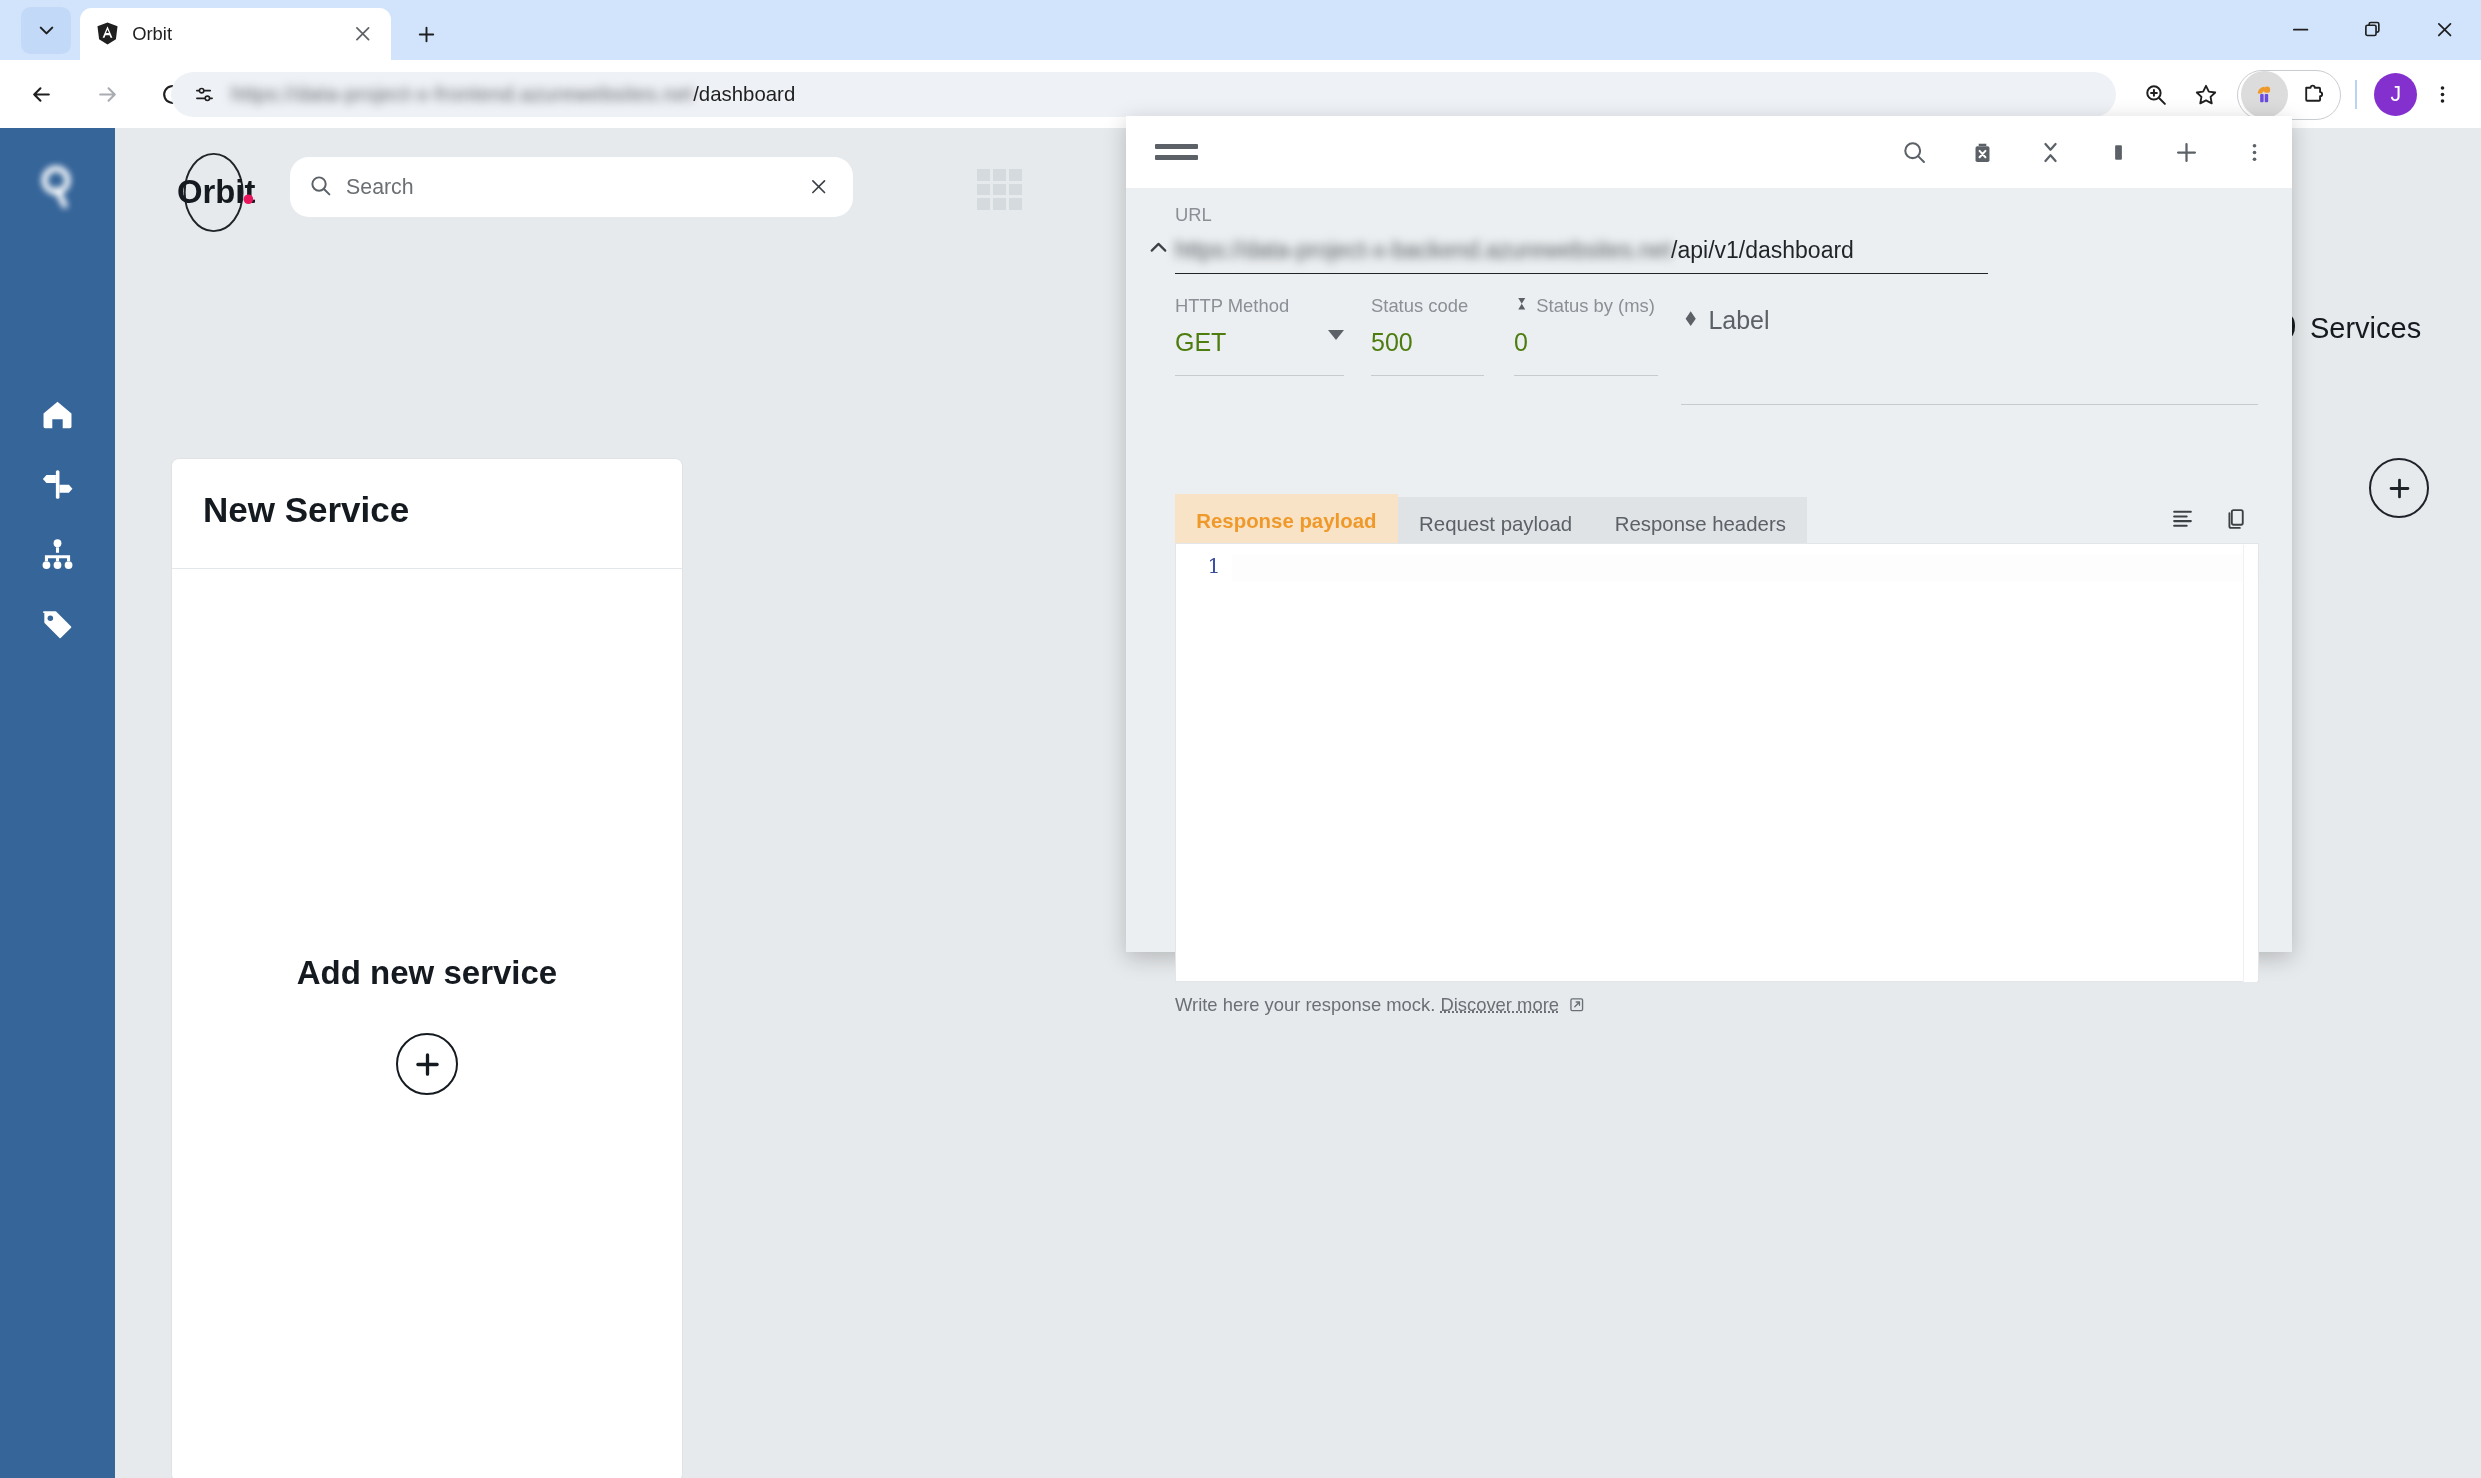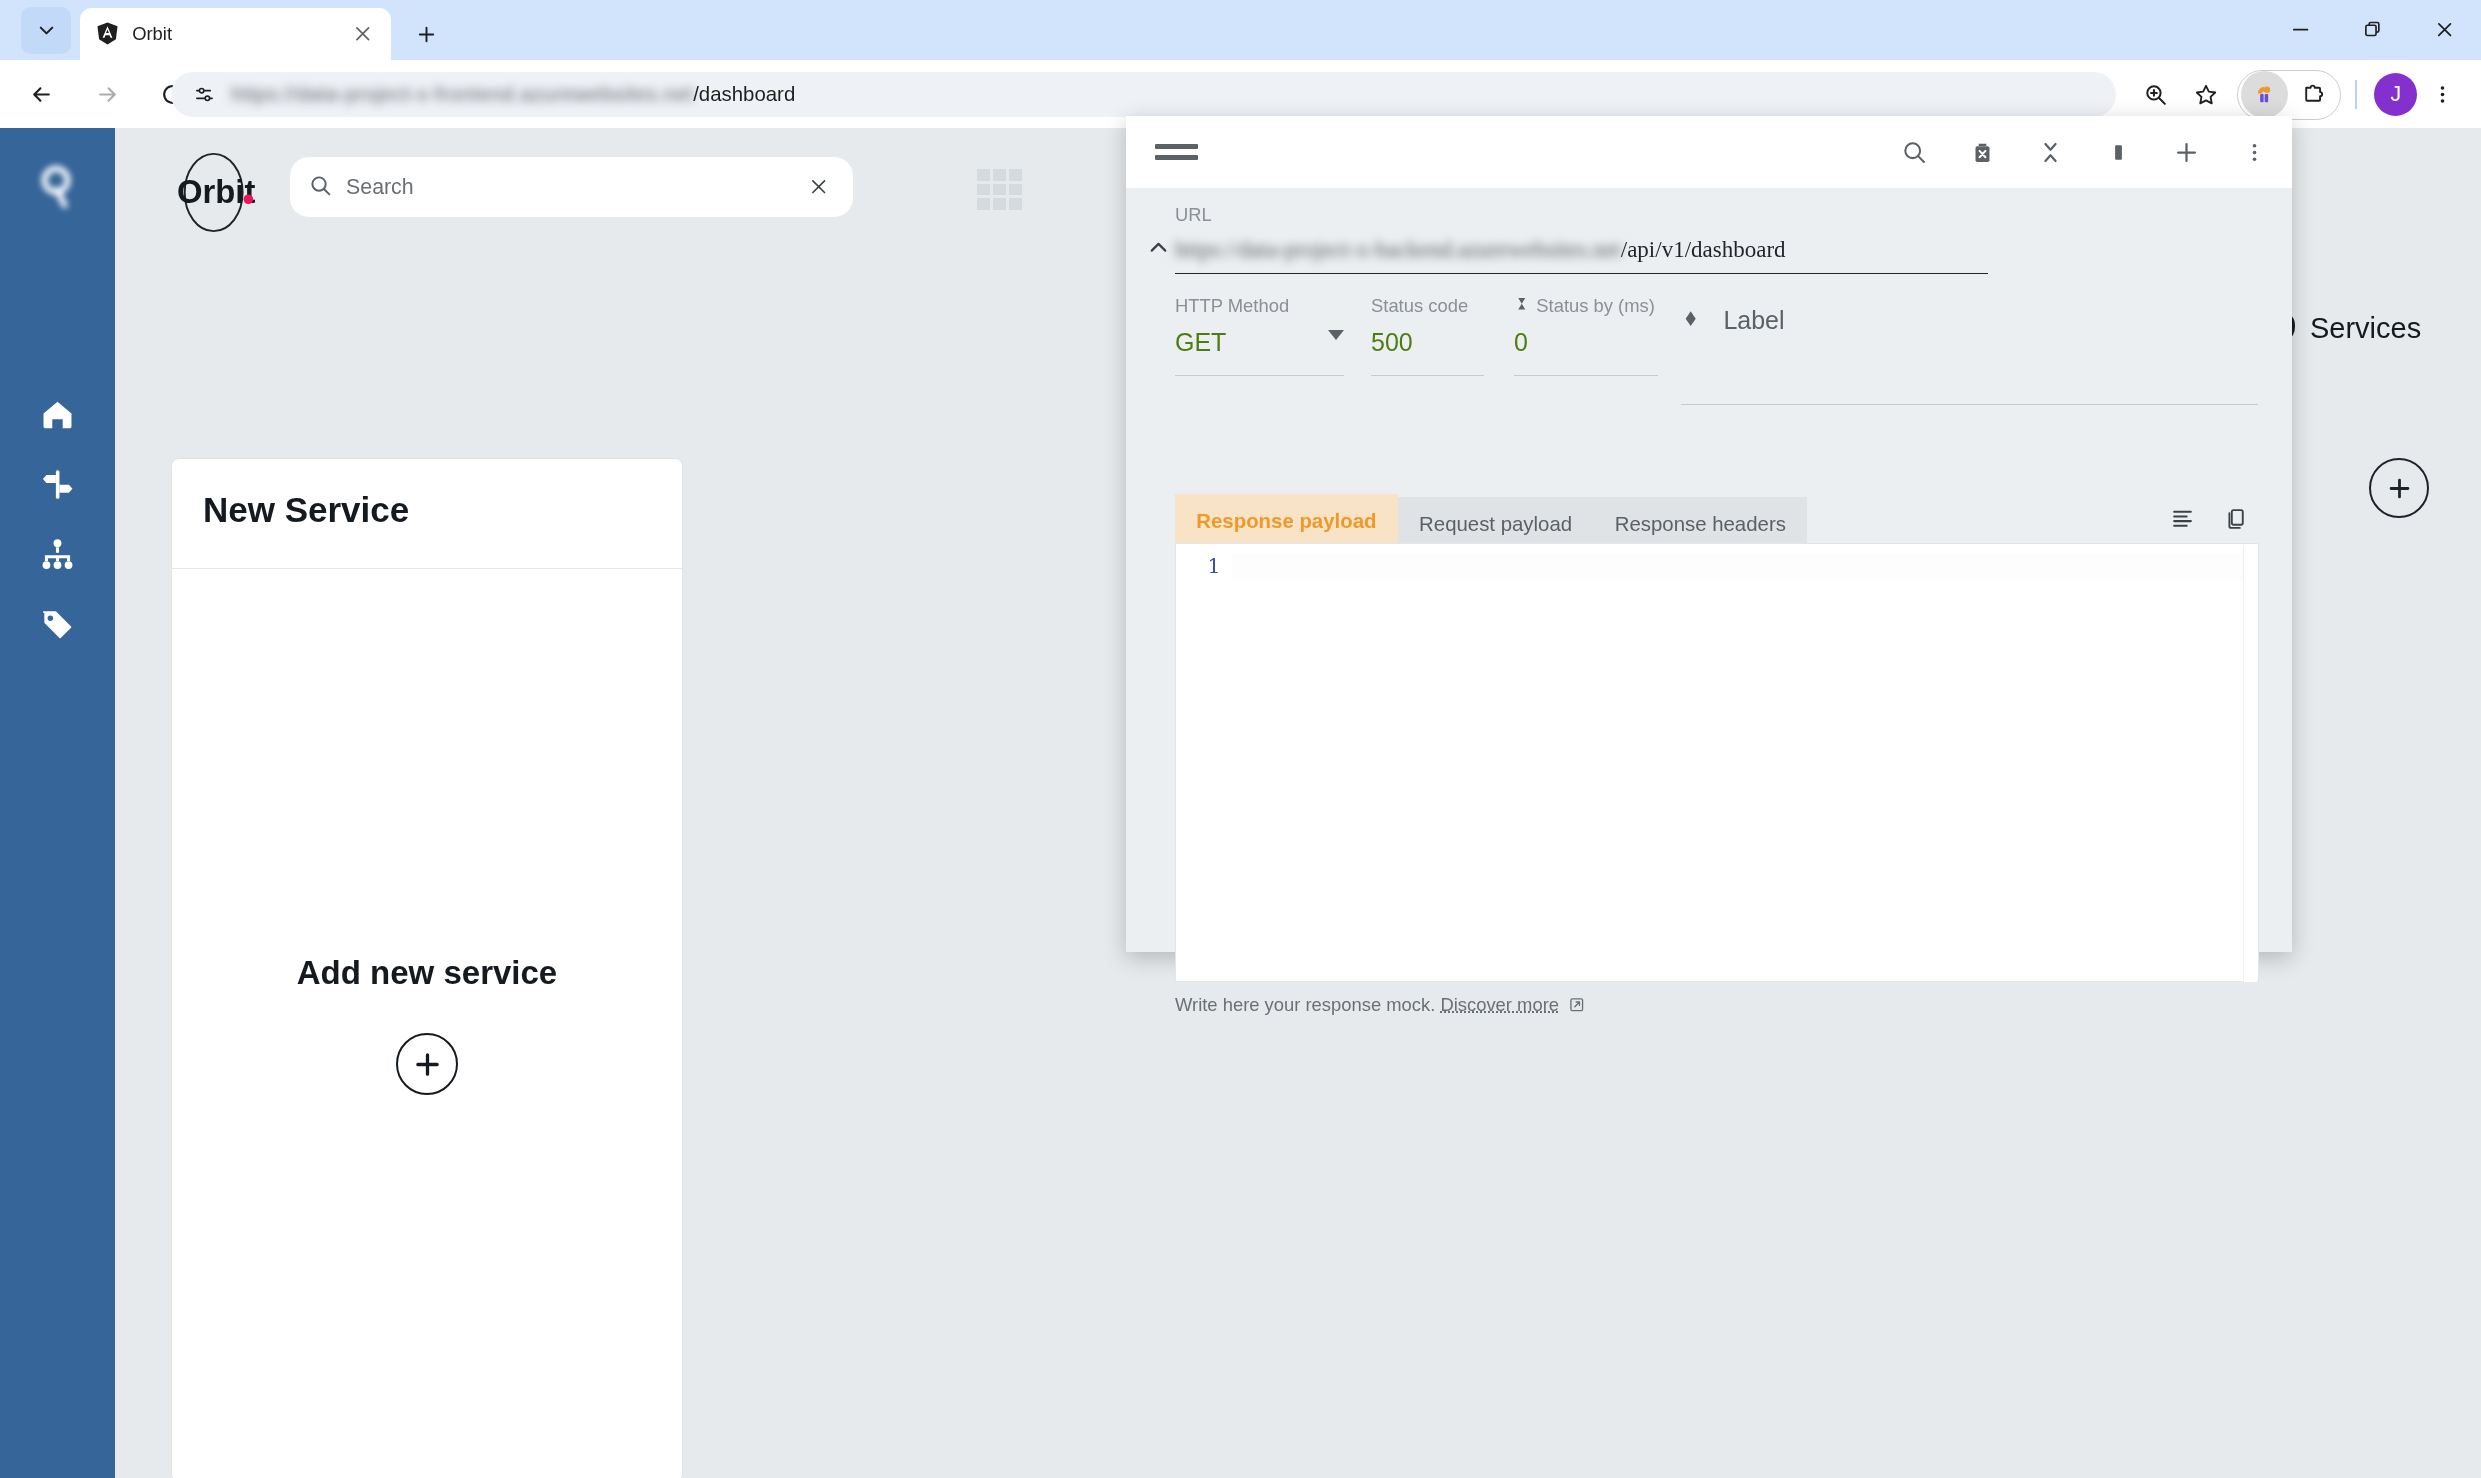--- a/index.html
+++ b/index.html
@@ -210,21 +210,21 @@
     position: absolute; left: 49px; top: 15.5px; font-size: 18.4px; color: #8b9096;
   }
   .url-collapse {
     position: absolute; left: 13.6px; top: 41px; width: 37px; height: 37px;
     display: flex; align-items: center; justify-content: center; cursor: pointer;
   }
   .url-field {
     position: absolute; left: 49px; top: 39px; width: 813px; height: 47px;
     border-bottom: 1.9px solid #1f2429; display: flex; align-items: center;
   }
-  .url-text { font-size: 23px; color: #1f2429; display: flex; align-items: center; font-family: Liberation Serif, serif; }
+  .url-text { font-size: 23px; color: #1f2429; display: flex; align-items: center; }
   .url-text .blur { filter: blur(4.9px); color: #565b60; }
 
   
   .meta-row { position: absolute; left: 0; top: 167px; width: 100%; height: 91px; }
   .field { position: absolute; height: 74px; }
   .field-label {
     font-size: 18.4px; color: #8b9096; display: flex; align-items: center; gap: 6.8px;
   }
   .field-value {
     font-size: 25px; color: #4d7c0f; margin-top: 11.6px; display: block;
@@ -587,21 +587,21 @@
               <path d="M4.4 2h7.2l-3.6 6 3.6 6H4.4l3.6-6-3.6-6z" fill="#5b6167"></path>
             </svg>
           </span>
           <span>Status by (ms)</span>
         </div>
         <span class="field-value">0</span>
         <div class="field-underline" style="width:144px;"></div>
       </div>
 
       <div class="field" style="left:555px; top:23px; width:577px;">
-        <div style="display:flex; align-items:center; gap:23px;text-align:right;">
+        <div style="display:flex; align-items:center; gap:8px;text-align:right;">
           <span>
             <svg width="19.4" height="19.4" viewBox="0 0 20 20">
               <path d="M10 2.4l5.2 7.6-5.2 7.6-5.2-7.6L10 2.4z" fill="#5b6167"></path>
             </svg>
           </span>
           <span class="label-placeholder">Label</span>
         </div>
         <div class="field-underline" style="width:577px; bottom:-25px;"></div>
       </div>
     </div>

